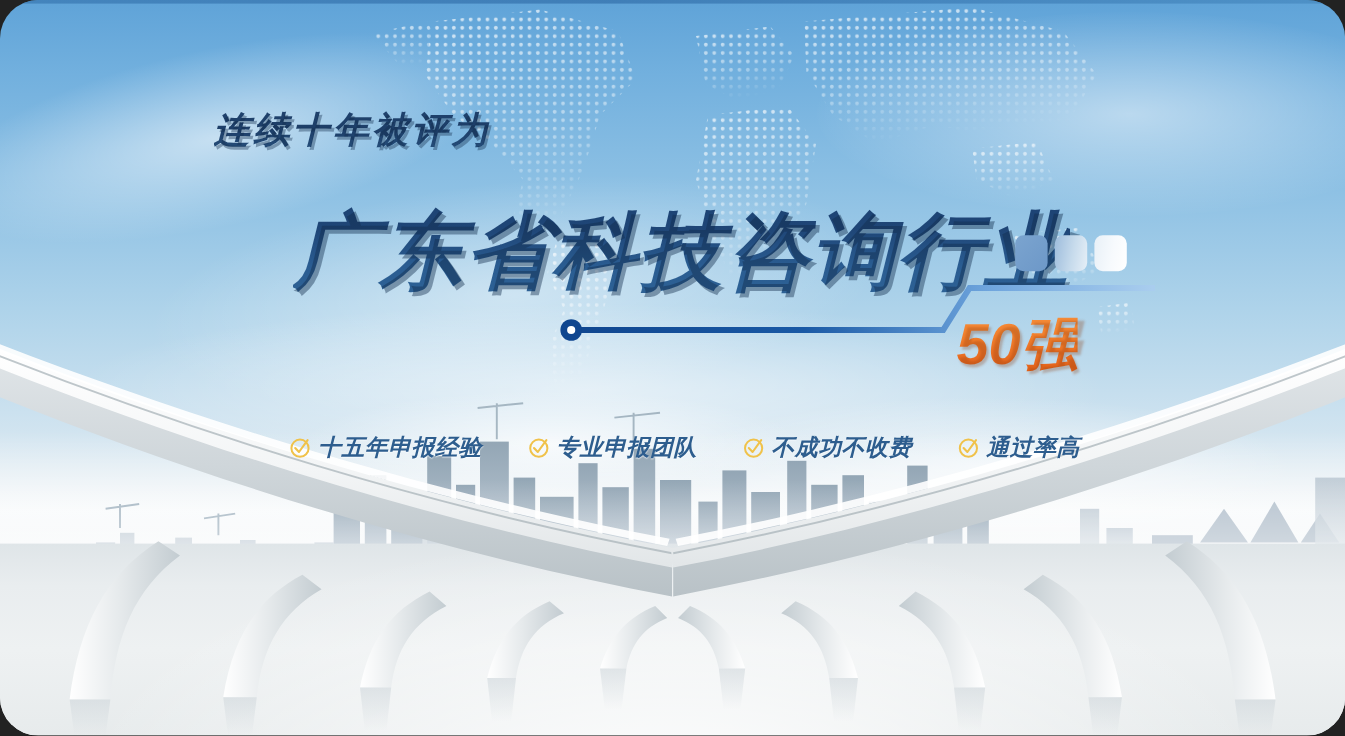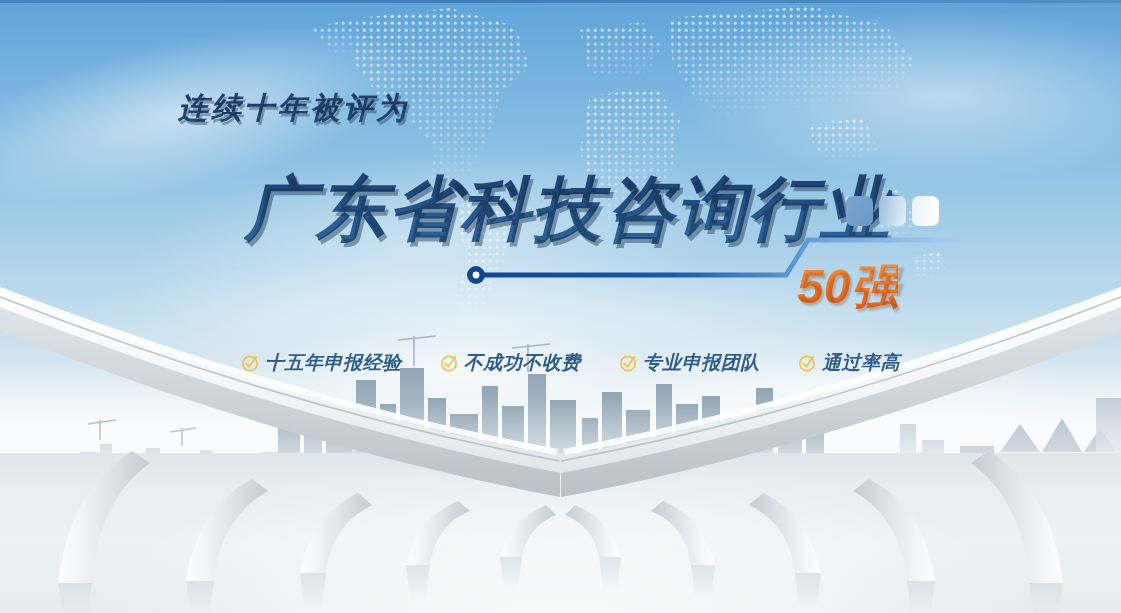--- a/index.html
+++ b/index.html
@@ -16,20 +16,21 @@
         #5fa3d8 0%,
         #72b0de 10%,
         #8ec1e4 26%,
         #aed3ea 42%,
         #cbe1ef 56%,
         #e2ecf2 66%,
         #eef2f4 74%,
         #f3f5f6 82%,
         #eef1f2 92%,
         #e9edee 100%);
+    border-radius: 32px;
   }
 
   
   .top-rule{
     position:absolute; left:0; top:0; width:100%; height:3px;
     background:linear-gradient(90deg,#3f7fb8,#3a78b2 45%,#4b8ec4);
     opacity:.85;
   }
 
   
@@ -119,21 +120,21 @@
     font-size:48px; font-weight:bold; font-style:italic;
     letter-spacing:0px;
     background:linear-gradient(180deg,#f7923f 0%,#f4832f 35%,#e96a20 72%,#dd5a12 100%);
     -webkit-background-clip:text; background-clip:text; color:transparent;
     text-shadow:2px 3px 2px rgba(140,60,15,.30);
     white-space:nowrap;
   }
 
   
   .features{
-    position:absolute; left:240px; top:350px; width:660px;
+    position:absolute; left:240px; top:360px; width:660px;
     display:flex; justify-content:space-between; align-items:flex-end;
   }
   .feature{ display:flex; align-items:center; gap:5px; white-space:nowrap; }
   .feature-label{
     font-size:19px; font-weight:bold; font-style:italic;
     color:#2d5d8e; letter-spacing:.5px;
     text-shadow:0 1px 1px rgba(255,255,255,.7);
   }
   .check-icon{ width:20px; height:20px; display:block; flex:0 0 auto; }
 </style>
@@ -378,28 +379,28 @@
         <circle cx="12" cy="12.6" r="8.6" fill="none" stroke="#f0c24a" stroke-width="2"></circle>
         <path d="M7.2 12.4 L11 16.4 L19.6 4.6" fill="none" stroke="#f0c24a" stroke-width="2.1" stroke-linecap="round" stroke-linejoin="round"></path>
       </svg>
       <span class="feature-label">十五年申报经验</span>
     </div>
     <div class="feature">
       <svg class="check-icon" viewBox="0 0 24 24">
         <circle cx="12" cy="12.6" r="8.6" fill="none" stroke="#f0c24a" stroke-width="2"></circle>
         <path d="M7.2 12.4 L11 16.4 L19.6 4.6" fill="none" stroke="#f0c24a" stroke-width="2.1" stroke-linecap="round" stroke-linejoin="round"></path>
       </svg>
-      <span class="feature-label">不成功不收费</span>
+      <span class="feature-label">专业申报团队</span>
     </div>
     <div class="feature">
       <svg class="check-icon" viewBox="0 0 24 24">
         <circle cx="12" cy="12.6" r="8.6" fill="none" stroke="#f0c24a" stroke-width="2"></circle>
         <path d="M7.2 12.4 L11 16.4 L19.6 4.6" fill="none" stroke="#f0c24a" stroke-width="2.1" stroke-linecap="round" stroke-linejoin="round"></path>
       </svg>
-      <span class="feature-label">专业申报团队</span>
+      <span class="feature-label">不成功不收费</span>
     </div>
     <div class="feature">
       <svg class="check-icon" viewBox="0 0 24 24">
         <circle cx="12" cy="12.6" r="8.6" fill="none" stroke="#f0c24a" stroke-width="2"></circle>
         <path d="M7.2 12.4 L11 16.4 L19.6 4.6" fill="none" stroke="#f0c24a" stroke-width="2.1" stroke-linecap="round" stroke-linejoin="round"></path>
       </svg>
       <span class="feature-label">通过率高</span>
     </div>
   </div>
 

